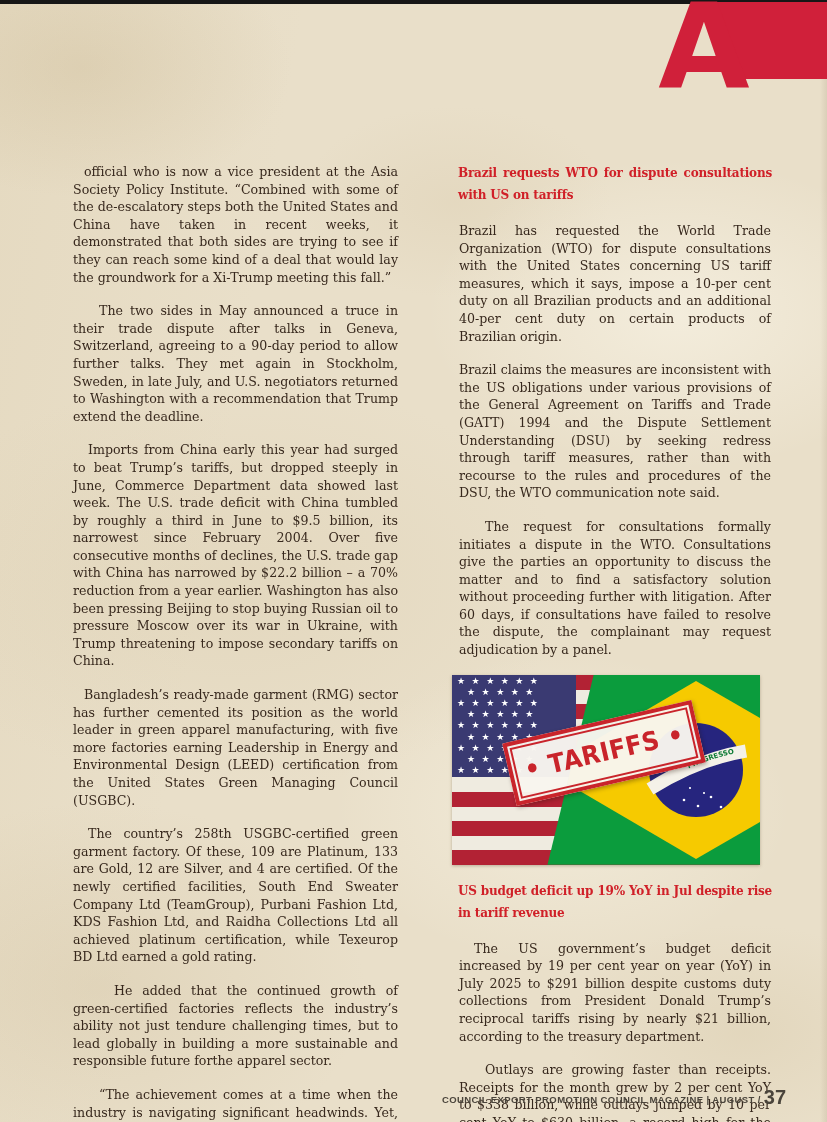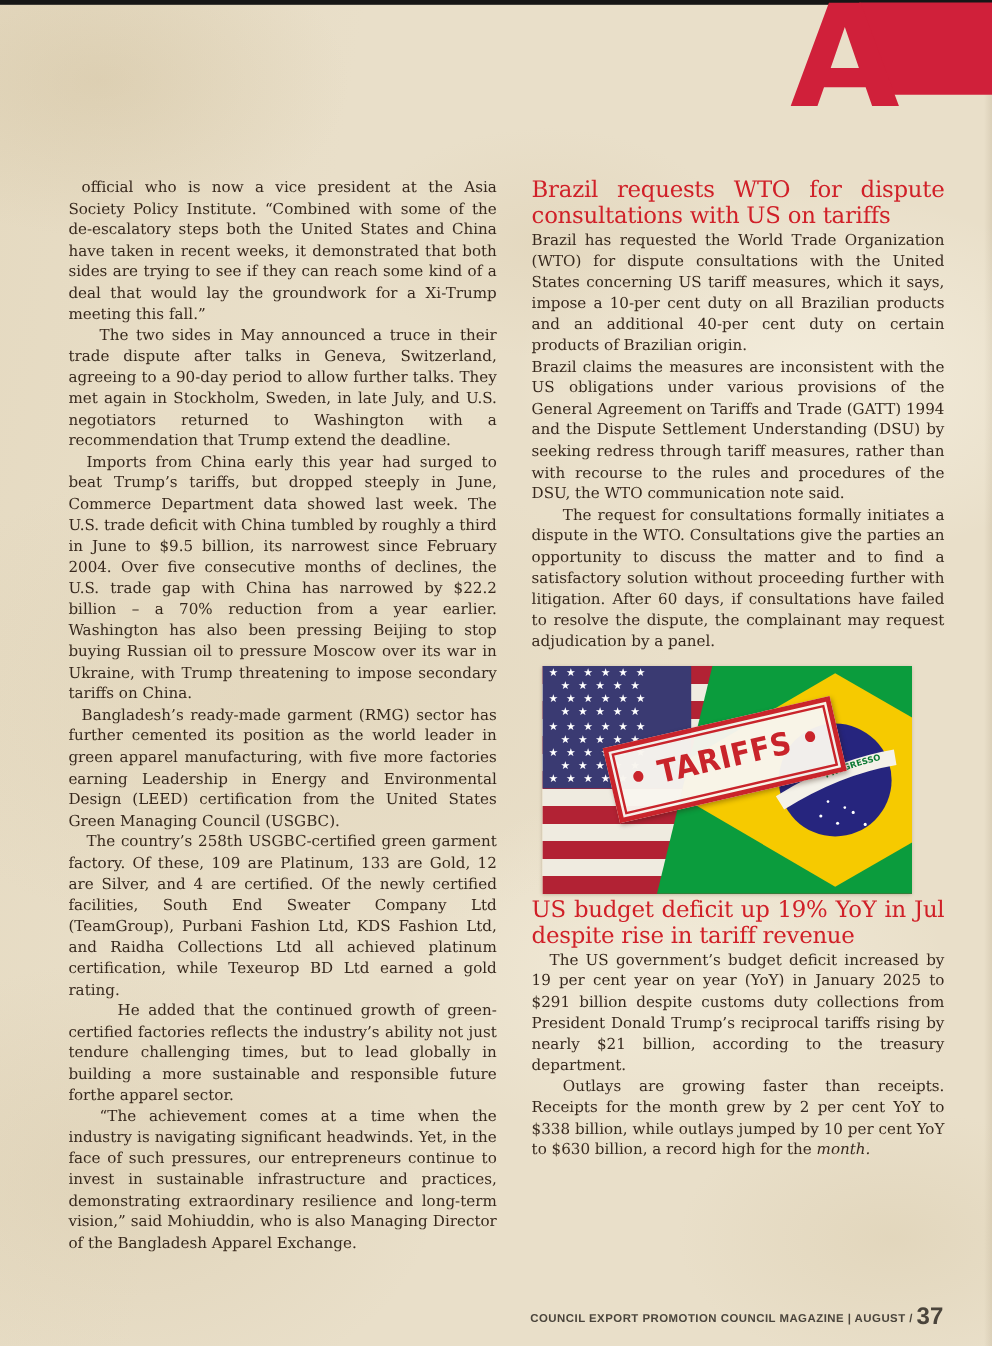--- a/index.html
+++ b/index.html
@@ -17,27 +17,27 @@
       linear-gradient(to left, rgba(130,110,80,.14), transparent 7px),
       linear-gradient(100deg, rgba(214,198,162,.22) 0%, transparent 30%);
     font-family:"DejaVu Serif", serif;
     color:#37281d;
   }
   .top-bar{position:absolute;left:0;top:0;width:827px;height:4px;background:#161616;}
   .logo-svg{position:absolute;top:0;right:0;}
   .col{position:absolute;text-align:justify;font-size:12.6px;line-height:17.6px;}
   .col-left{left:57px;top:147px;width:357px;}
   .col-right{left:443px;top:147px;width:344px;}
-  p.body{margin:0;}
+  p.body{margin:16px;}
   .ind-xs{text-indent:11px;}
   .ind-s{text-indent:15px;}
   .ind-m{text-indent:26px;}
   .ind-l{text-indent:41px;}
   h2.headline{
-    color:#d02028;font-size:19px;line-height:22px;font-weight:400;margin:0;
+    color:#d02028;font-size:12px;line-height:22px;font-weight:700;margin:15px;
     letter-spacing:-0.2px;text-align:justify;
   }
   .hl-left{margin-top:31px;margin-bottom:34px;}
   .hl-right-top{margin-bottom:21px;}
   .hl-right-bottom{margin-top:4px;margin-bottom:14px;}
   .ital{font-style:italic;}
   
   .news-image{
     position:relative;width:308px;height:190px;margin:12px 0 2px 9px;overflow:hidden;
     box-shadow:0 1px 3px rgba(90,70,40,.35);
@@ -132,21 +132,21 @@
         </svg>
       </div>
       <div class="stamp">
         <div class="stamp-inner"></div>
         <div class="stamp-text">• TARIFFS •</div>
       </div>
     </div>
 
     <h2 class="headline hl-right-bottom">US budget deficit up 19% YoY in Jul despite rise in tariff revenue</h2>
 
-    <p class="body ind-s">The US government’s budget deficit increased by 19 per cent year on year (YoY) in January 2025 to $291 billion despite customs duty collections from President Donald Trump’s reciprocal tariffs rising by nearly $21 billion, according to the treasury department.</p>
+    <p class="body ind-s">The US government’s budget deficit increased by 19 per cent year on year (YoY) in July 2025 to $291 billion despite customs duty collections from President Donald Trump’s reciprocal tariffs rising by nearly $21 billion, according to the treasury department.</p>
     <p class="body ind-m"><span>Outlays are growing faster than receipts. Receipts for the month grew by 2 per cent YoY to $338 billion, while outlays jumped by 10 per cent YoY to $630 billion, a record high for the </span><span class="ital">month.</span></p>
   </div>
 
   <div class="footer">
     <span>COUNCIL EXPORT PROMOTION COUNCIL MAGAZINE | AUGUST /</span>
     <span class="pg">37</span>
   </div>
 
 </div>
 

